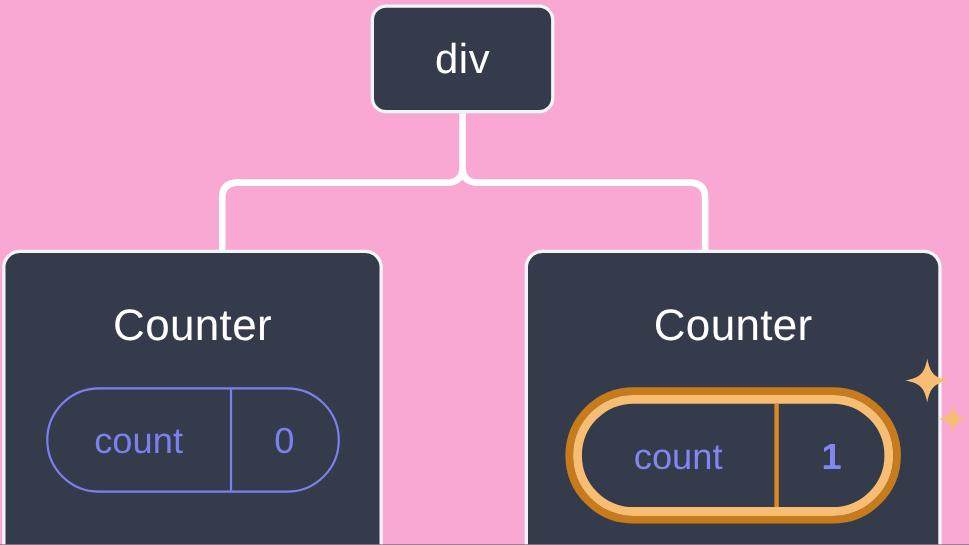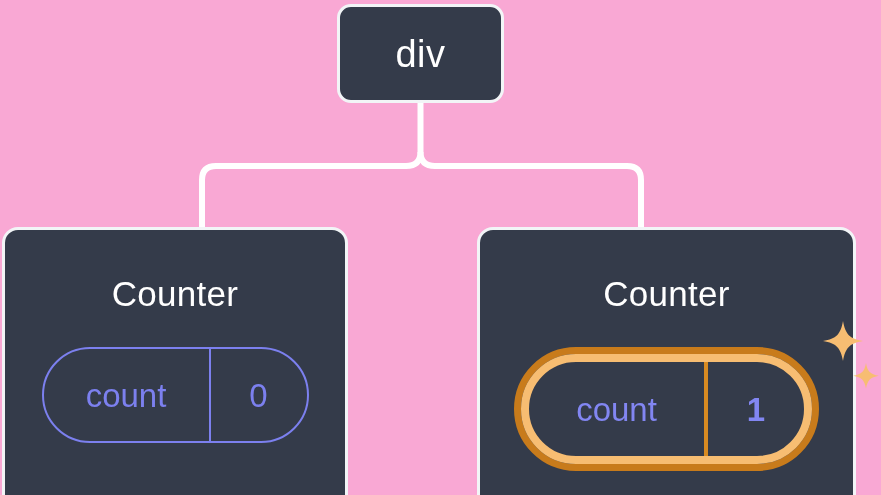--- a/index.html
+++ b/index.html
@@ -62,21 +62,21 @@
     top: 227px;
     height: 290px;          
     border-radius: 16px;
     padding-top: 46px;
   }
   #node-counter-left  { left: 2px;   width: 346px; }
   #node-counter-right { left: 477px; width: 379px; }
 
   .node-title {
     color: #ffffff;
-    font-size: 35px;
+    font-size: 40px;
     font-weight: 300;
     letter-spacing: 0.3px;
     line-height: 1;
     margin-bottom: 36px;
   }
 
   
   .pill-wrap {
     position: relative;
     display: flex;

